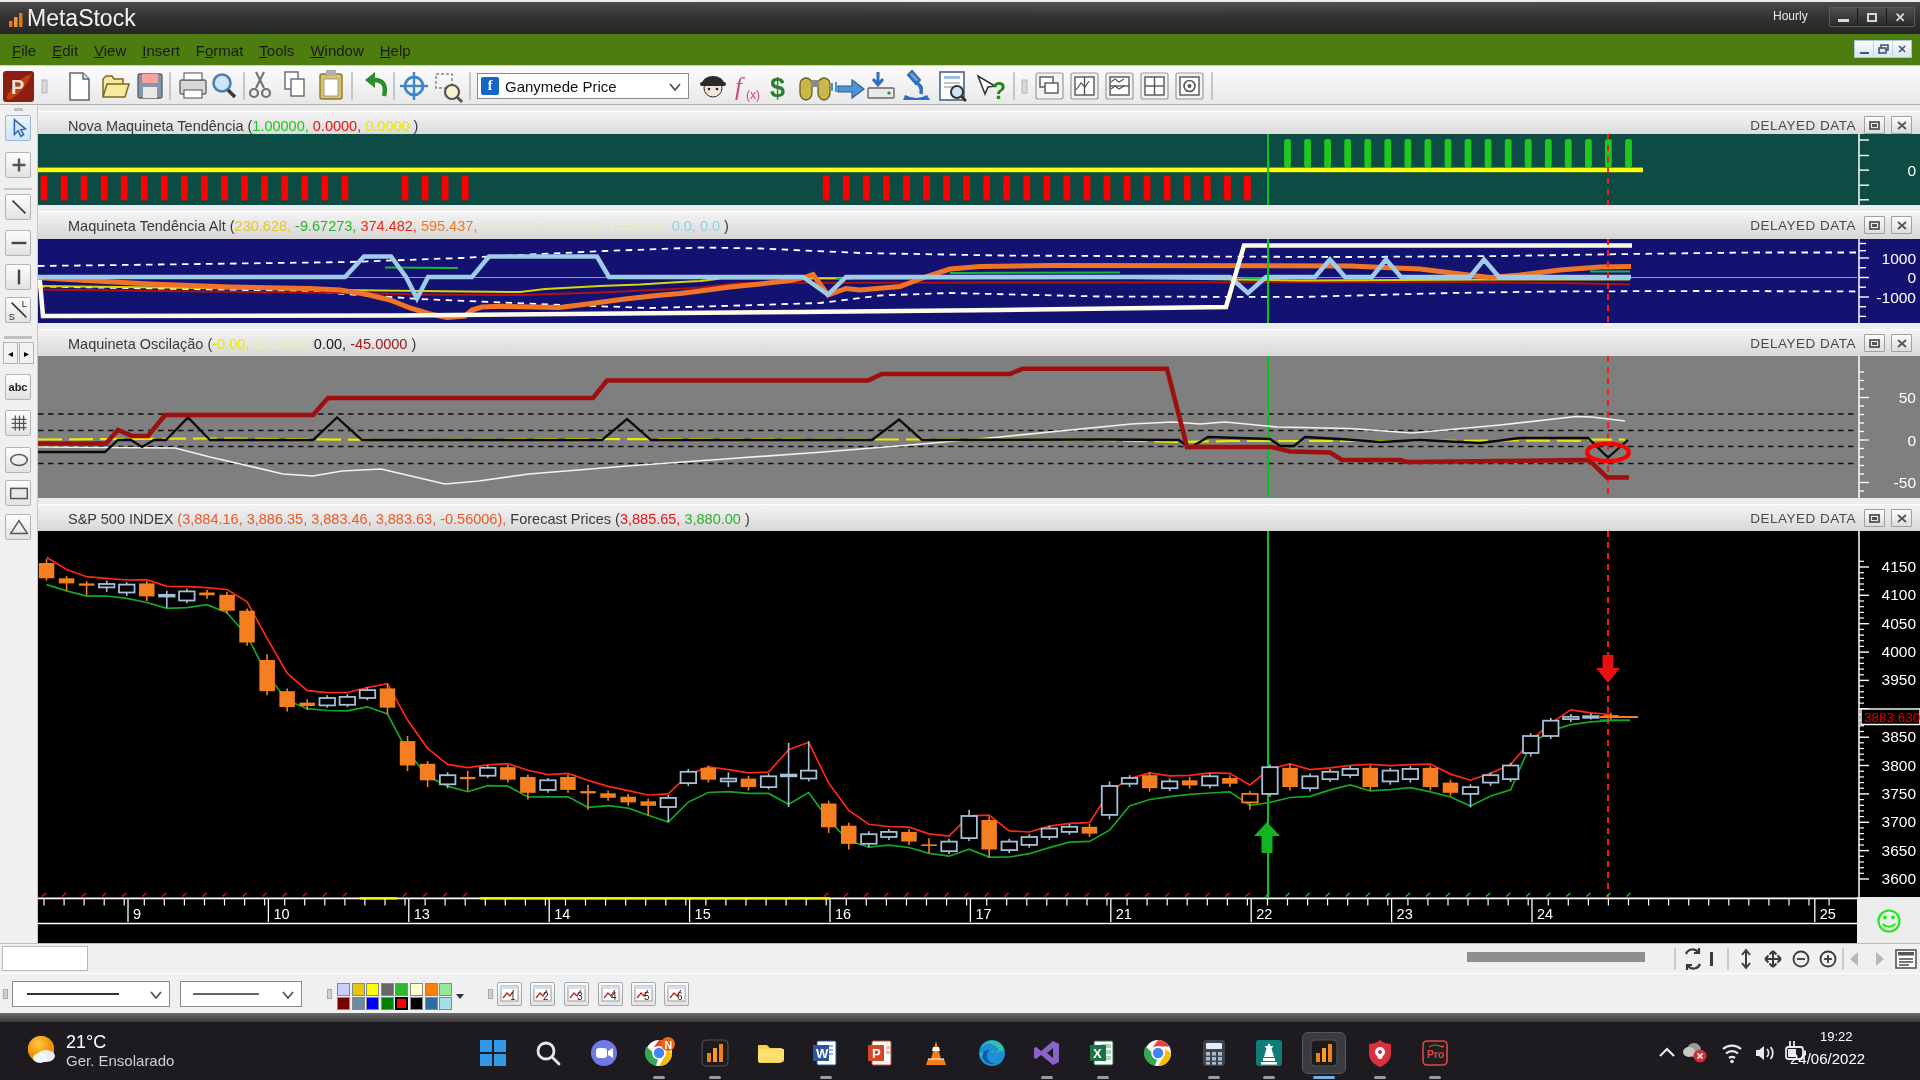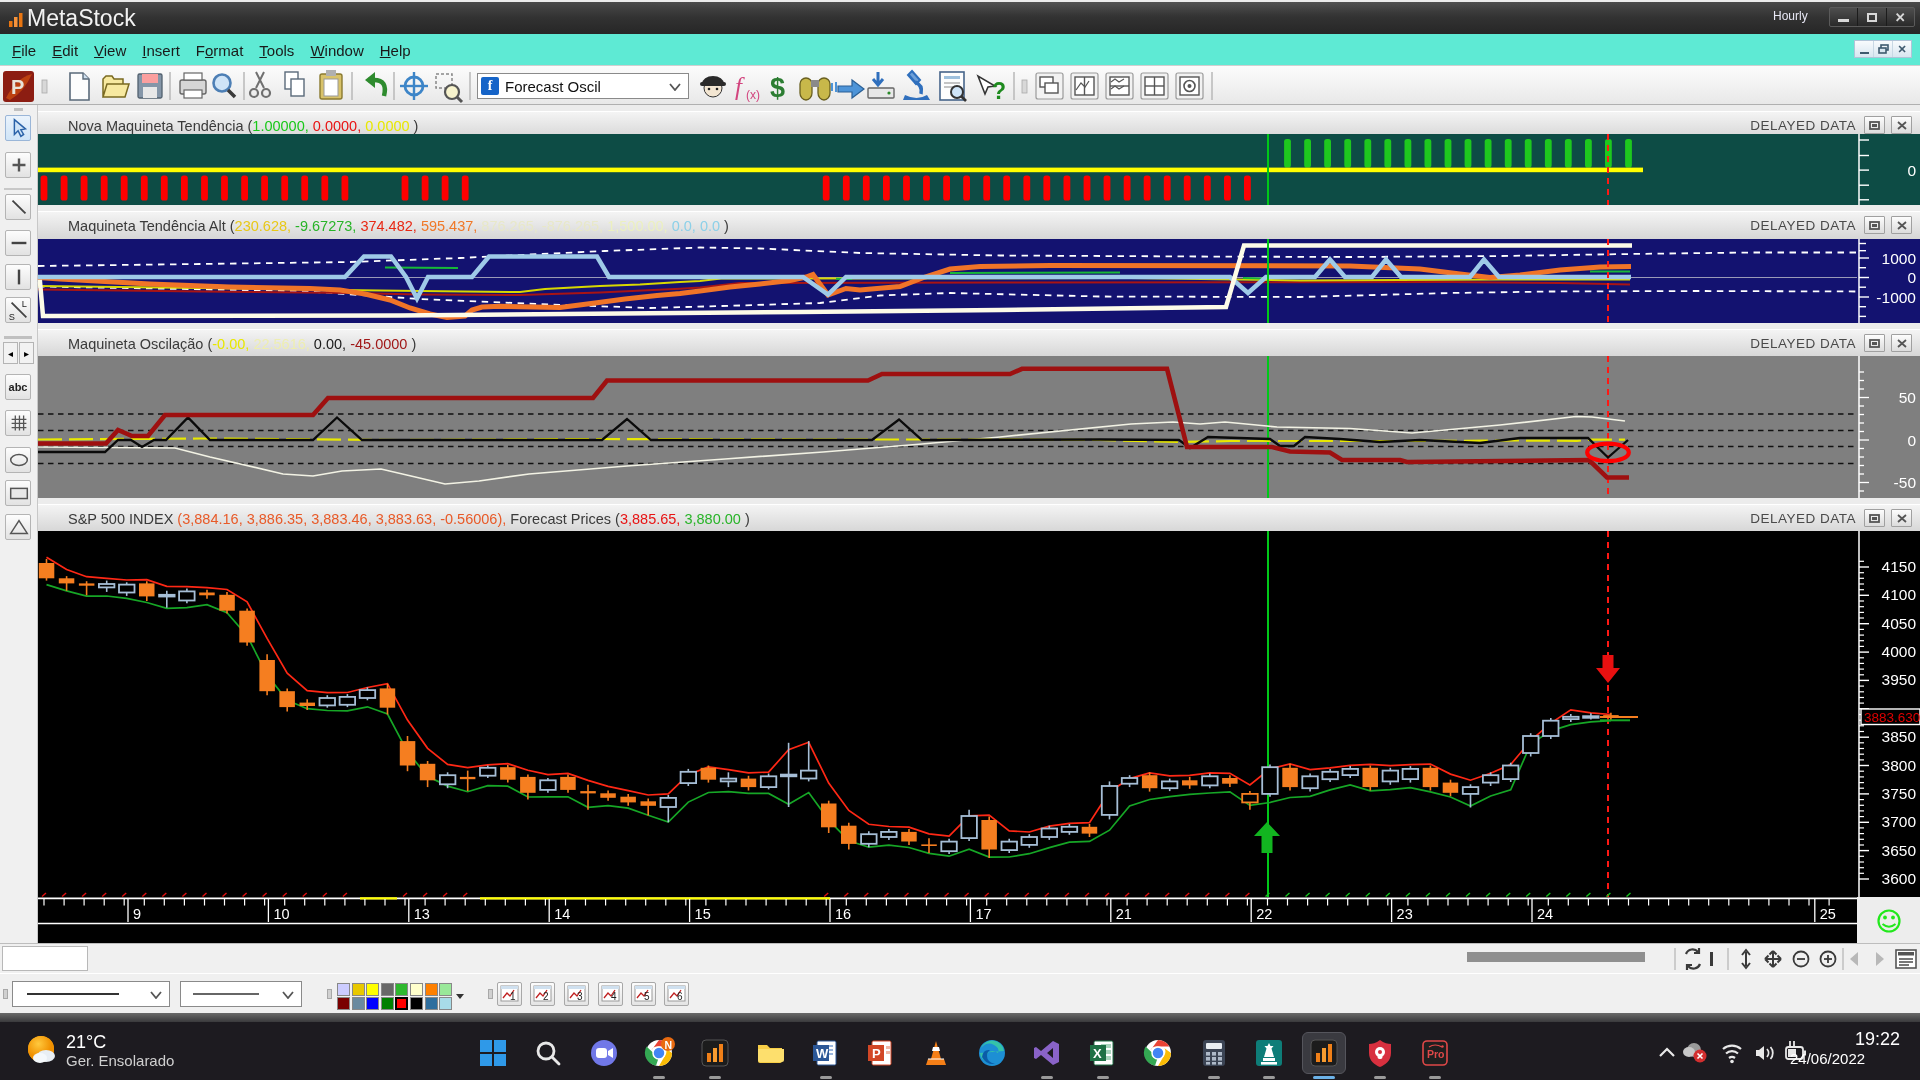--- a/index.html
+++ b/index.html
@@ -18,21 +18,21 @@
 <div style="position:absolute;left:1829px;top:5px;width:86px;height:20px;border:1px solid #5a5a5a;border-radius:2px;background:linear-gradient(#4e4e4e,#2a2a2a);display:flex">
 <div style="flex:1;border-right:1px solid #1c1c1c;display:flex;align-items:flex-end;justify-content:center;padding-bottom:4px">
         <div style="width:11px;height:3px;background:#d8d8d8"></div>
       </div>
 <div style="flex:1;border-right:1px solid #1c1c1c;display:flex;align-items:center;justify-content:center">
         <div style="width:10px;height:9px;border:2.5px solid #d8d8d8"></div>
       </div>
 <div style="flex:1;display:flex;align-items:center;justify-content:center;color:#d8d8d8;font-size:13px;font-weight:bold">✕</div>
     </div>
 </div>
-<div style="position:absolute;left:0;top:34px;width:1920px;height:32px;background:#5eead4;border-bottom:1px solid #d0d0d0">
+<div style="position:absolute;left:0;top:34px;width:1920px;height:32px;background:#4d7c0f;border-bottom:1px solid #d0d0d0">
 <div style="position:absolute;left:4px;top:5px">
 <span class="mi"><u>F</u>ile</span><span class="mi"><u>E</u>dit</span><span class="mi"><u>V</u>iew</span><span class="mi"><u>I</u>nsert</span><span class="mi">F<u>o</u>rmat</span><span class="mi"><u>T</u>ools</span><span class="mi"><u>W</u>indow</span><span class="mi"><u>H</u>elp</span></div>
 <div style="position:absolute;right:8px;top:6px;width:58px;height:18px;background:linear-gradient(#f8fbfd,#d8e6f0);border:1px solid #b0c4d8;display:flex">
 <div style="flex:1;display:flex;align-items:flex-end;justify-content:center;padding-bottom:3px;border-right:1px solid #c8d8e4">
         <div style="width:9px;height:2.5px;background:#3e5a6e"></div>
       </div>
 <div style="flex:1;display:flex;align-items:center;justify-content:center;border-right:1px solid #c8d8e4">
         <svg width="11" height="10" viewBox="0 0 11 10">
           <rect x="3" y="1" width="7" height="5" fill="none" stroke="#3e5a6e" stroke-width="1.6"></rect>
           <rect x="1" y="4" width="7" height="5" fill="#d8e6f0" stroke="#3e5a6e" stroke-width="1.6"></rect>
@@ -125,21 +125,21 @@
     <line x1="1154.5" y1="77" x2="1154.5" y2="95" stroke="#555" stroke-width="1.4"></line>
     <line x1="1145" y1="86" x2="1164" y2="86" stroke="#555" stroke-width="1.4"></line>
     <rect x="1176" y="73" width="27" height="26" rx="2" fill="#f2f2f2" stroke="#9a9a9a" stroke-width="1.2"></rect>
     <rect x="1180" y="77" width="19" height="18" fill="#fff" stroke="#555" stroke-width="1.4"></rect>
     <circle cx="1189.5" cy="86" r="5.5" fill="none" stroke="#555" stroke-width="1.6"></circle>
     <circle cx="1189.5" cy="86" r="2" fill="#555"></circle>
     <line x1="1212" y1="72" x2="1212" y2="100" stroke="#b8b8b8" stroke-width="1.5"></line>
   </svg>
 <div style="position:absolute;left:477px;top:73px;width:212px;height:26px;background:#fff;border:1px solid #8a8a8a;">
 <div style="position:absolute;left:3px;top:3px;width:18px;height:18px;background:#1664c8;border-radius:2px;color:#fff;font-size:14px;font-weight:bold;text-align:center;line-height:18px;font-family:'Liberation Serif',serif">f</div>
-<div style="position:absolute;left:27px;top:4px;font-size:15px;color:#111">Forecast Oscil</div>
+<div style="position:absolute;left:27px;top:4px;font-size:15px;color:#111">Ganymede Price</div>
 <svg width="12" height="8" viewBox="0 0 12 8" style="position:absolute;right:7px;top:9px">
       <path d="M1,1 L6,7 L11,1" fill="none" stroke="#555" stroke-width="1.8"></path>
     </svg>
   </div>
 <div style="position:absolute;left:0;top:105px;width:38px;height:868px;background:#f0f0f0;border-right:1px solid #c8c8c8"></div>
 <div style="position:absolute;left:14px;top:108px;width:9px;height:3px;background:#c0c0c0"></div>
 <div style="position:absolute;left:5px;top:115px;width:26px;height:26px;border:1px solid #9ab6d8;background:linear-gradient(#eaf3fc,#cfe4f7);border-radius:2px"><svg width="26" height="24" viewBox="0 0 26 26">
       <path d="M8,4 L8,20 L12,16 L15,22 L18,20 L15,15 L20,14 Z" fill="#cfe4f7" stroke="#2a62a8" stroke-width="1.6"></path>
     </svg></div>
 <div style="position:absolute;left:5px;top:152px;width:26px;height:26px;border:1px solid #b4b4b4;background:linear-gradient(#fdfdfd,#e2e2e2);border-radius:2px"><svg width="26" height="24" viewBox="0 0 26 26">
@@ -1103,13 +1103,13 @@
     <path d="M45.5,16.5 l5,5 m0,-5 l-5,5" stroke="#fff" stroke-width="1.6"></path>
     <path d="M71,12 a14,14 0 0 1 18,0 M74,16.5 a9,9 0 0 1 12,0 M77,21 a5,5 0 0 1 6,0" fill="none" stroke="#e8e8e8" stroke-width="2.2"></path>
     <circle cx="80" cy="24.5" r="1.8" fill="#e8e8e8"></circle>
     <path d="M104,13 h3 l5,-4 v14 l-5,-4 h-3 z" fill="#e8e8e8"></path>
     <path d="M115,12 a6,6 0 0 1 0,8 M118.5,10 a9,9 0 0 1 0,12" fill="none" stroke="#e8e8e8" stroke-width="1.8"></path>
     <rect x="134" y="10" width="17" height="12" rx="2.5" fill="none" stroke="#e8e8e8" stroke-width="1.8"></rect>
     <rect x="151.5" y="13.5" width="2.5" height="5" fill="#e8e8e8"></rect>
     <rect x="136" y="12" width="8" height="8" fill="#e8e8e8"></rect>
     <path d="M138,4 v5 m4,-5 v5" stroke="#e8e8e8" stroke-width="1.8"></path>
   </svg>
-<div style="position:absolute;left:1820px;top:1029px;width:80px;text-align:right;color:#fff;font-size:18px">19:22</div>
+<div style="position:absolute;left:1820px;top:1029px;width:80px;text-align:left;color:#fff;font-size:13px">19:22</div>
 <div style="position:absolute;left:1790px;top:1050px;width:110px;text-align:left;color:#fff;font-size:15px">24/06/2022</div>
 </body></html>

